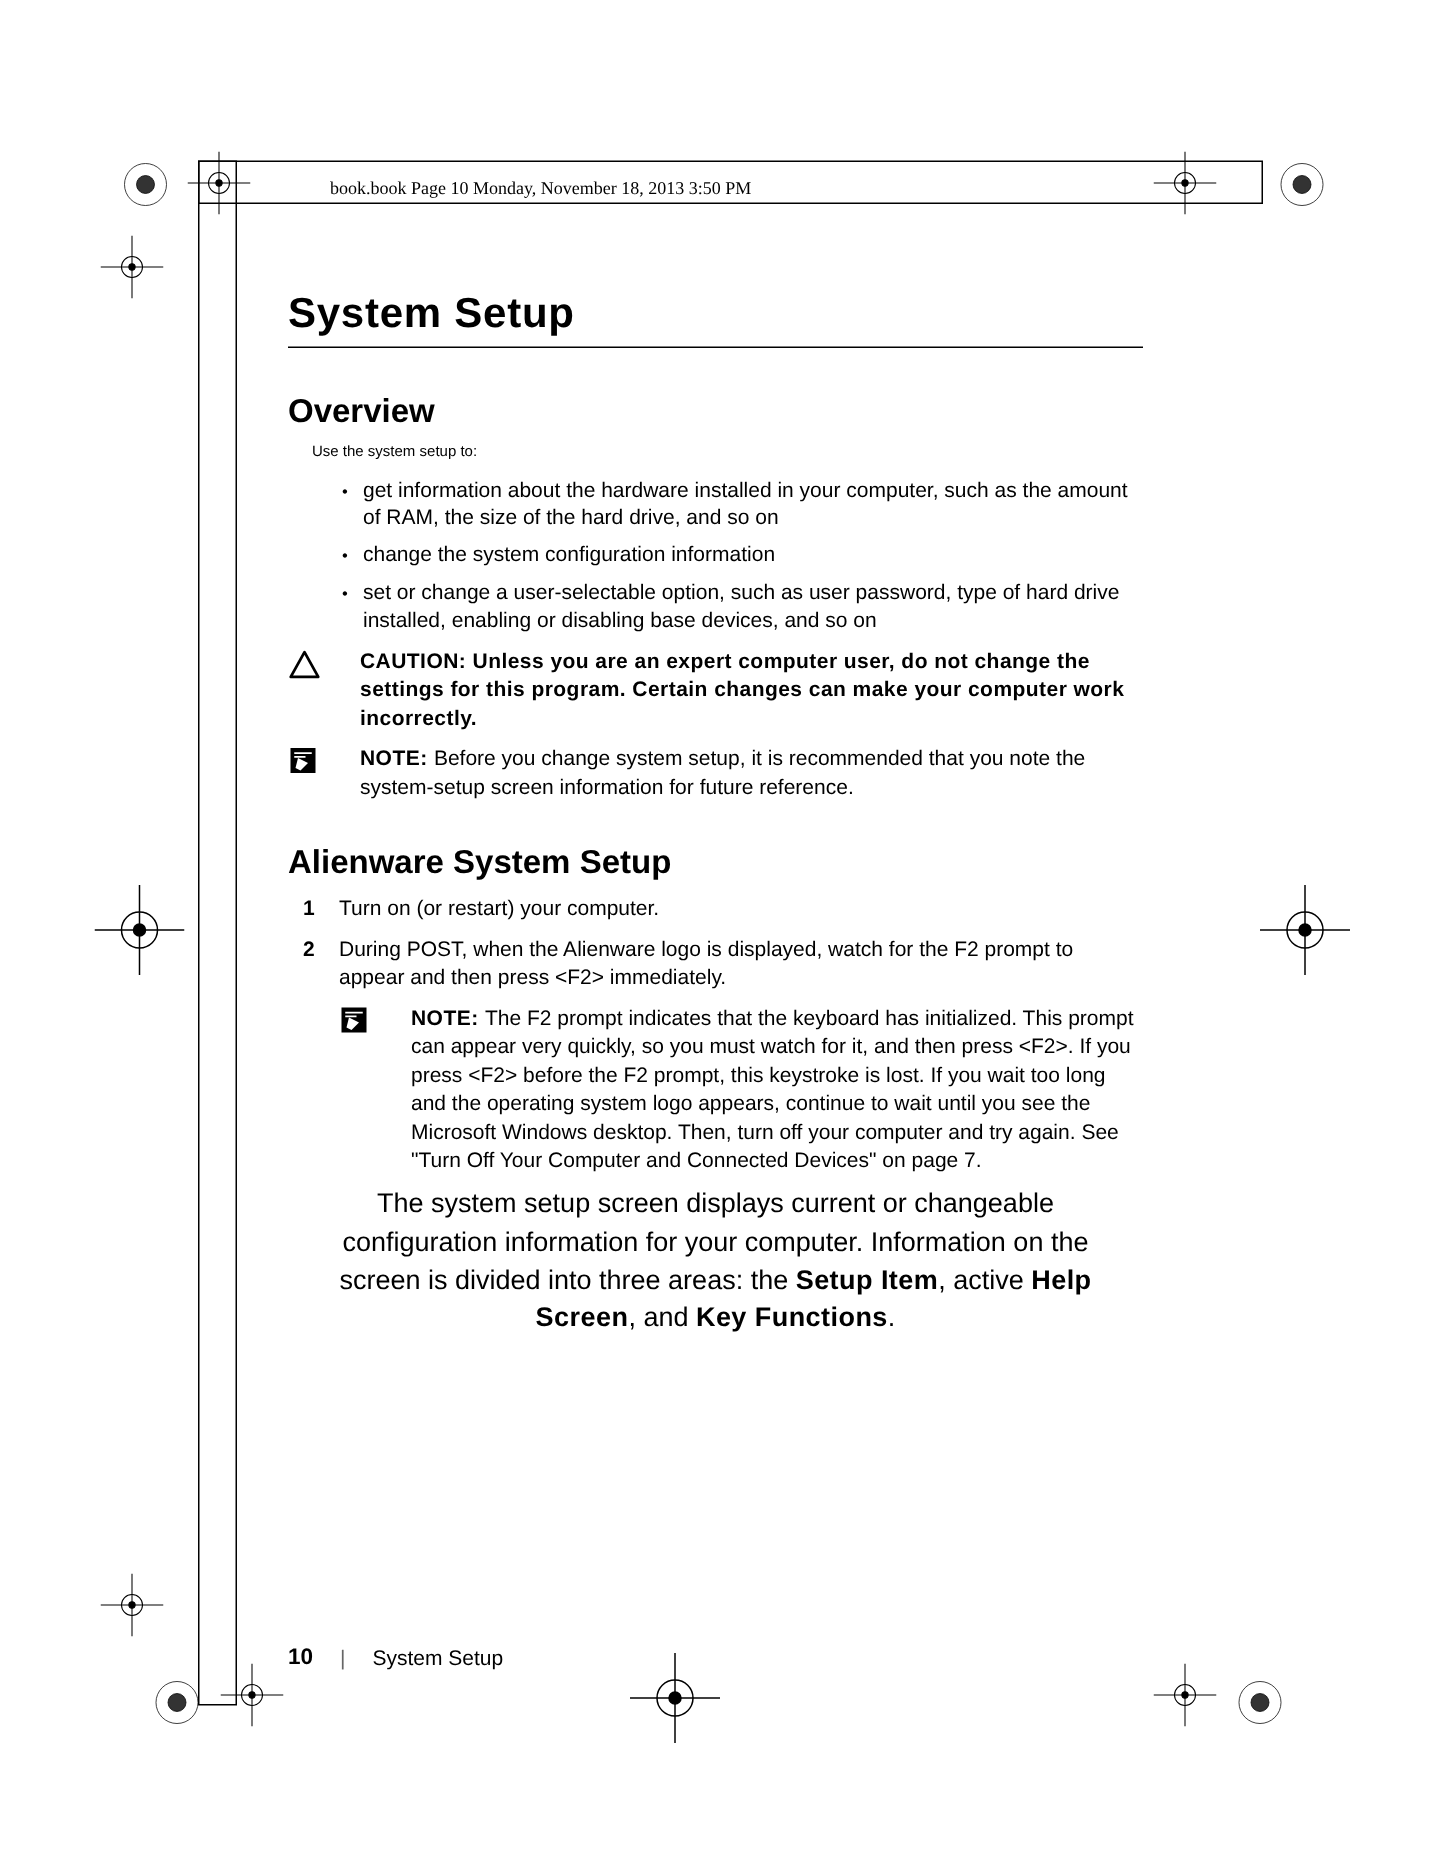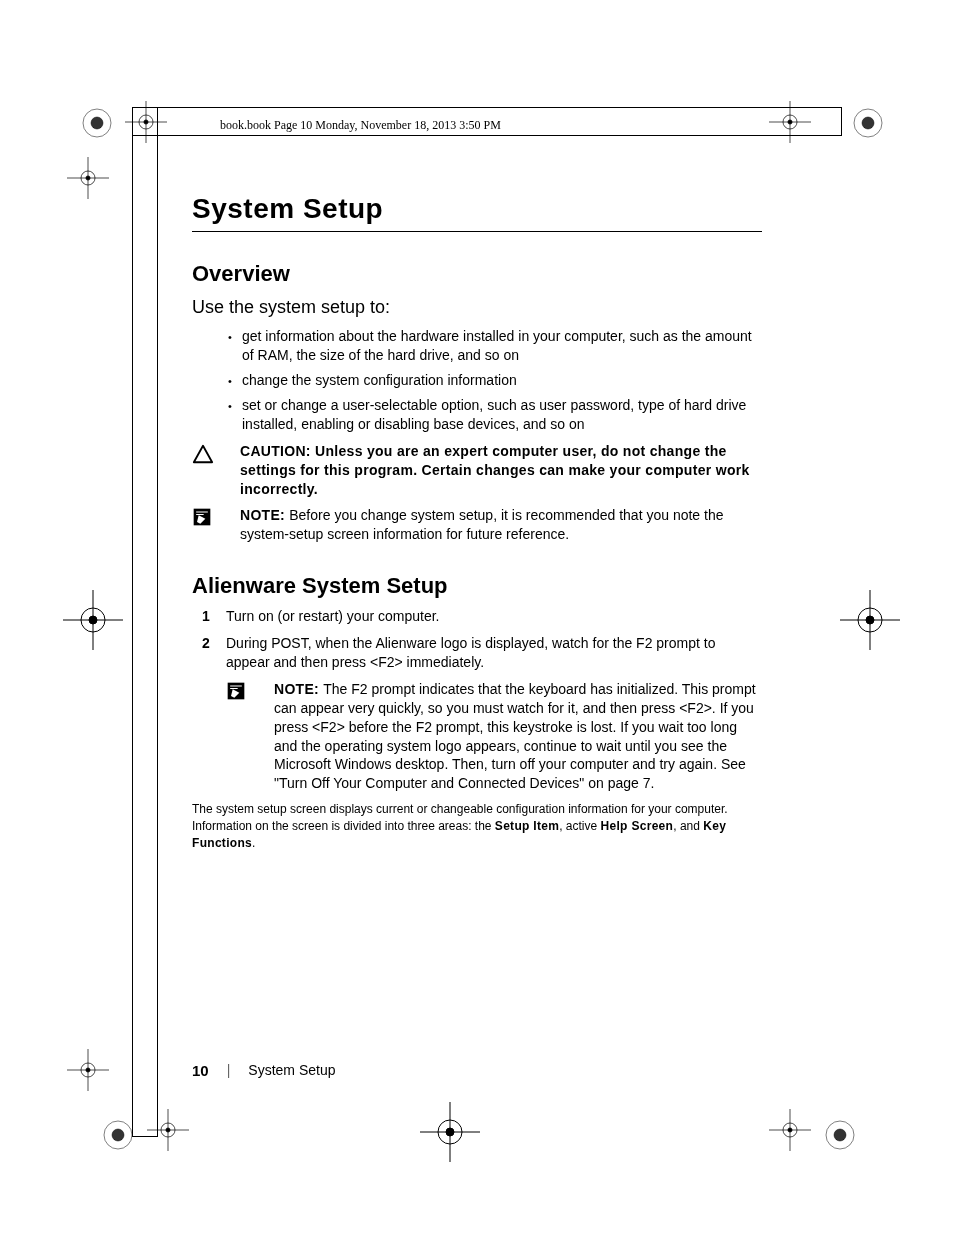--- a/index.html
+++ b/index.html
@@ -39,22 +39,22 @@
     font-size: 22px;
     margin: 29px 0 8px 0;
   }
   h3.subsection {
     font-family: "Trebuchet MS", "Arial Black", sans-serif;
     font-weight: 800;
     font-size: 18px;
     margin: 22px 0 6px 0;
   }
   p.lead {
-    font-size: 18px;
-    margin: 6px 0 8px 0;
+    font-size: 10px;
+    margin: 6px 0 8px 16px;
     line-height: 1.35;
   }
   ul.bullets {
     margin: 2px 0 8px 0;
     padding-left: 46px;
     font-size: 14px;
     line-height: 1.35;
   }
   ul.bullets li {
     margin-bottom: 6px;
@@ -102,37 +102,38 @@
   }
   ol.steps > li::before {
     content: counter(step);
     position: absolute;
     left: 10px;
     top: 0;
     font-family: "Trebuchet MS", "Arial Black", sans-serif;
     font-weight: 800;
   }
   .body-para {
-    font-size: 12px;
+    font-size: 18px;
     line-height: 1.4;
-    margin: 4px 0;
+    margin: 4px 14px;
+    text-align: center;
   }
   .body-para .b {
     font-weight: 800;
     font-family: "Trebuchet MS", "Arial Black", sans-serif;
     letter-spacing: 0.3px;
   }
   .footer {
     position: absolute;
     left: 192px;
-    top: 1062px;
+    top: 1096px;
     width: 570px;
     font-size: 14px;
     display: flex;
-    align-items: flex-start;
+    align-items: flex-end;
     gap: 18px;
   }
   .footer .pageno {
     font-family: "Trebuchet MS", "Arial Black", sans-serif;
     font-weight: 800;
     font-size: 15px;
   }
   .footer .divider {
     color: #666;
   }

